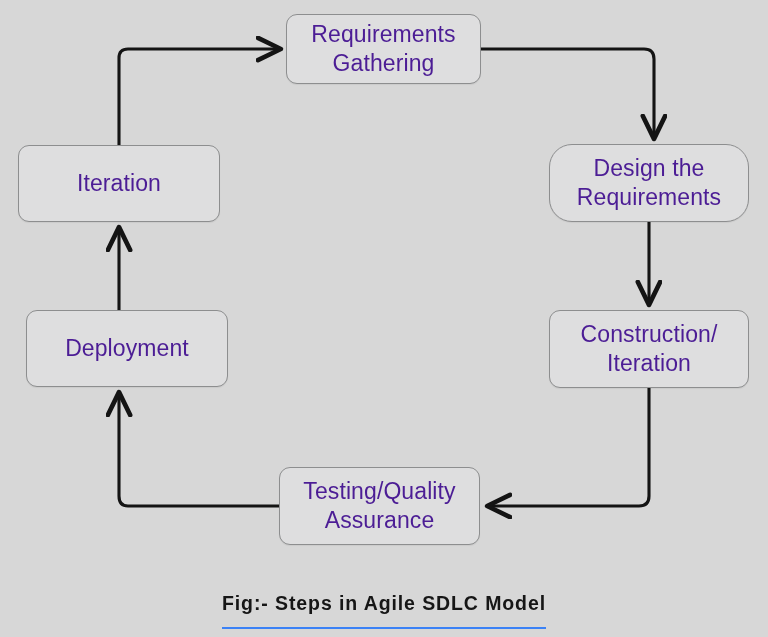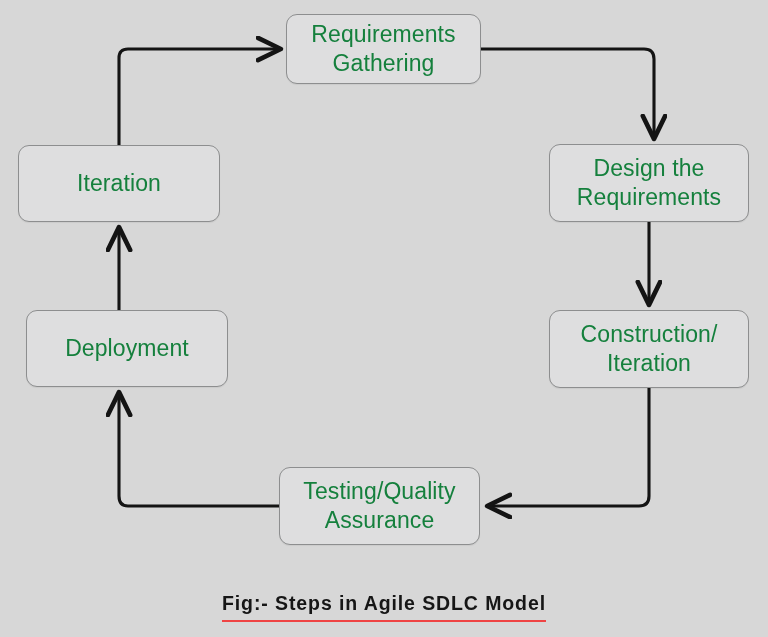--- a/index.html
+++ b/index.html
@@ -31,52 +31,52 @@
   .node {
     position: absolute;
     box-sizing: border-box;
     background: #dededf;
     border: 1.6px solid #8d8e8f;
     border-radius: 11px;
     display: flex;
     align-items: center;
     justify-content: center;
     text-align: center;
-    color: #15803d;
+    color: #4c1d95;
     font-size: 23px;
     line-height: 1.28;
     letter-spacing: 0.1px;
     box-shadow: 0 1px 1px rgba(0,0,0,0.06);
   }
   .node-label {
     display: block;
     white-space: pre-line;
     padding: 0 6px;
   }
   #node-requirements { left: 286px; top: 14px;  width: 195px; height: 70px; }
-  #node-design       { left: 549px; top: 144px; width: 200px; height: 78px; }
+  #node-design       { left: 549px; top: 144px; width: 200px; height: 78px; border-radius: 23px; }
   #node-construction { left: 549px; top: 310px; width: 200px; height: 78px; }
   #node-testing      { left: 279px; top: 467px; width: 201px; height: 78px; }
   #node-deployment   { left: 26px;  top: 310px; width: 202px; height: 77px; }
   #node-feedback     { left: 18px;  top: 145px; width: 202px; height: 77px; }
 
   #figure-caption {
     position: absolute;
     left: 0;
     top: 592px;
     width: 768px;
     text-align: center;
     color: #161616;
     font-size: 19.5px;
     font-weight: bold;
     letter-spacing: 0.9px;
   }
   #figure-caption .caption-text {
-    border-bottom: 2px solid #ef4444;
-    padding-bottom: 6px;
+    border-bottom: 2px solid #3b82f6;
+    padding-bottom: 13px;
   }
 </style>
 </head>
 <body>
 
 <div id="diagram-root">
 
   <svg id="connector-layer" viewBox="0 0 768 637" width="768" height="637" xmlns="http://www.w3.org/2000/svg">
     <defs>
       <marker id="arrowhead" markerWidth="9" markerHeight="9" refX="7.4" refY="4.2" orient="auto" markerUnits="strokeWidth">

